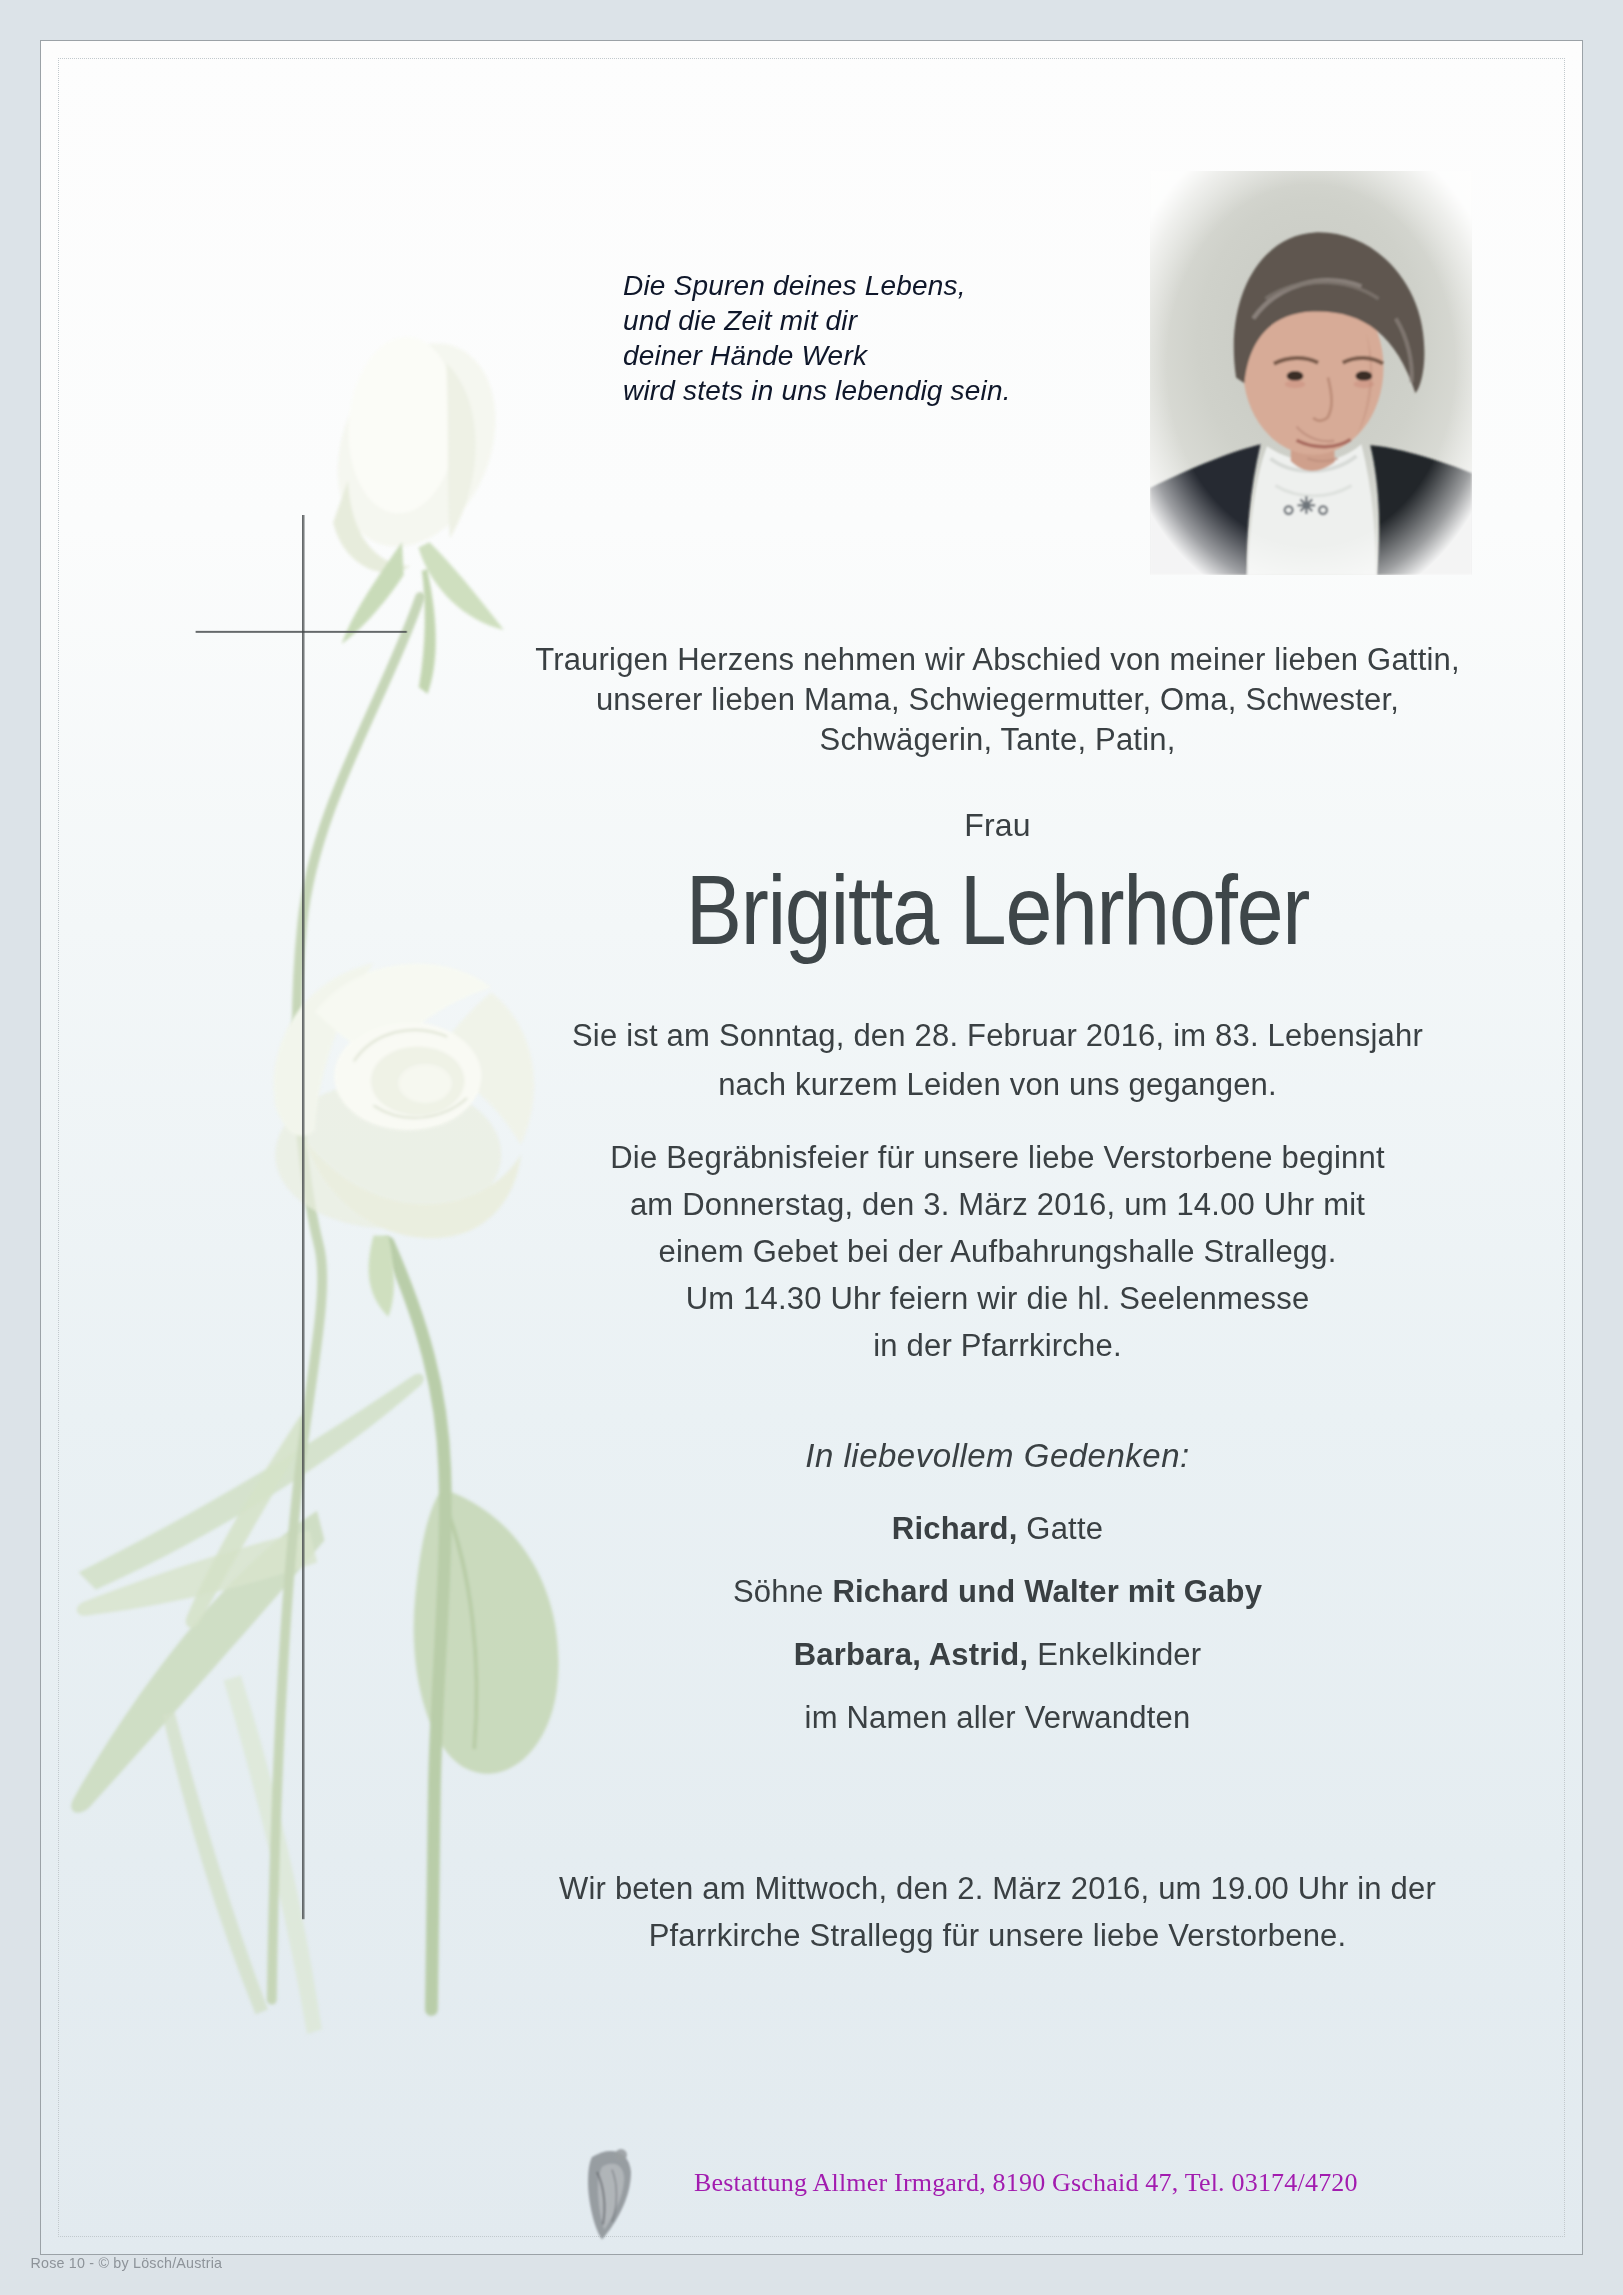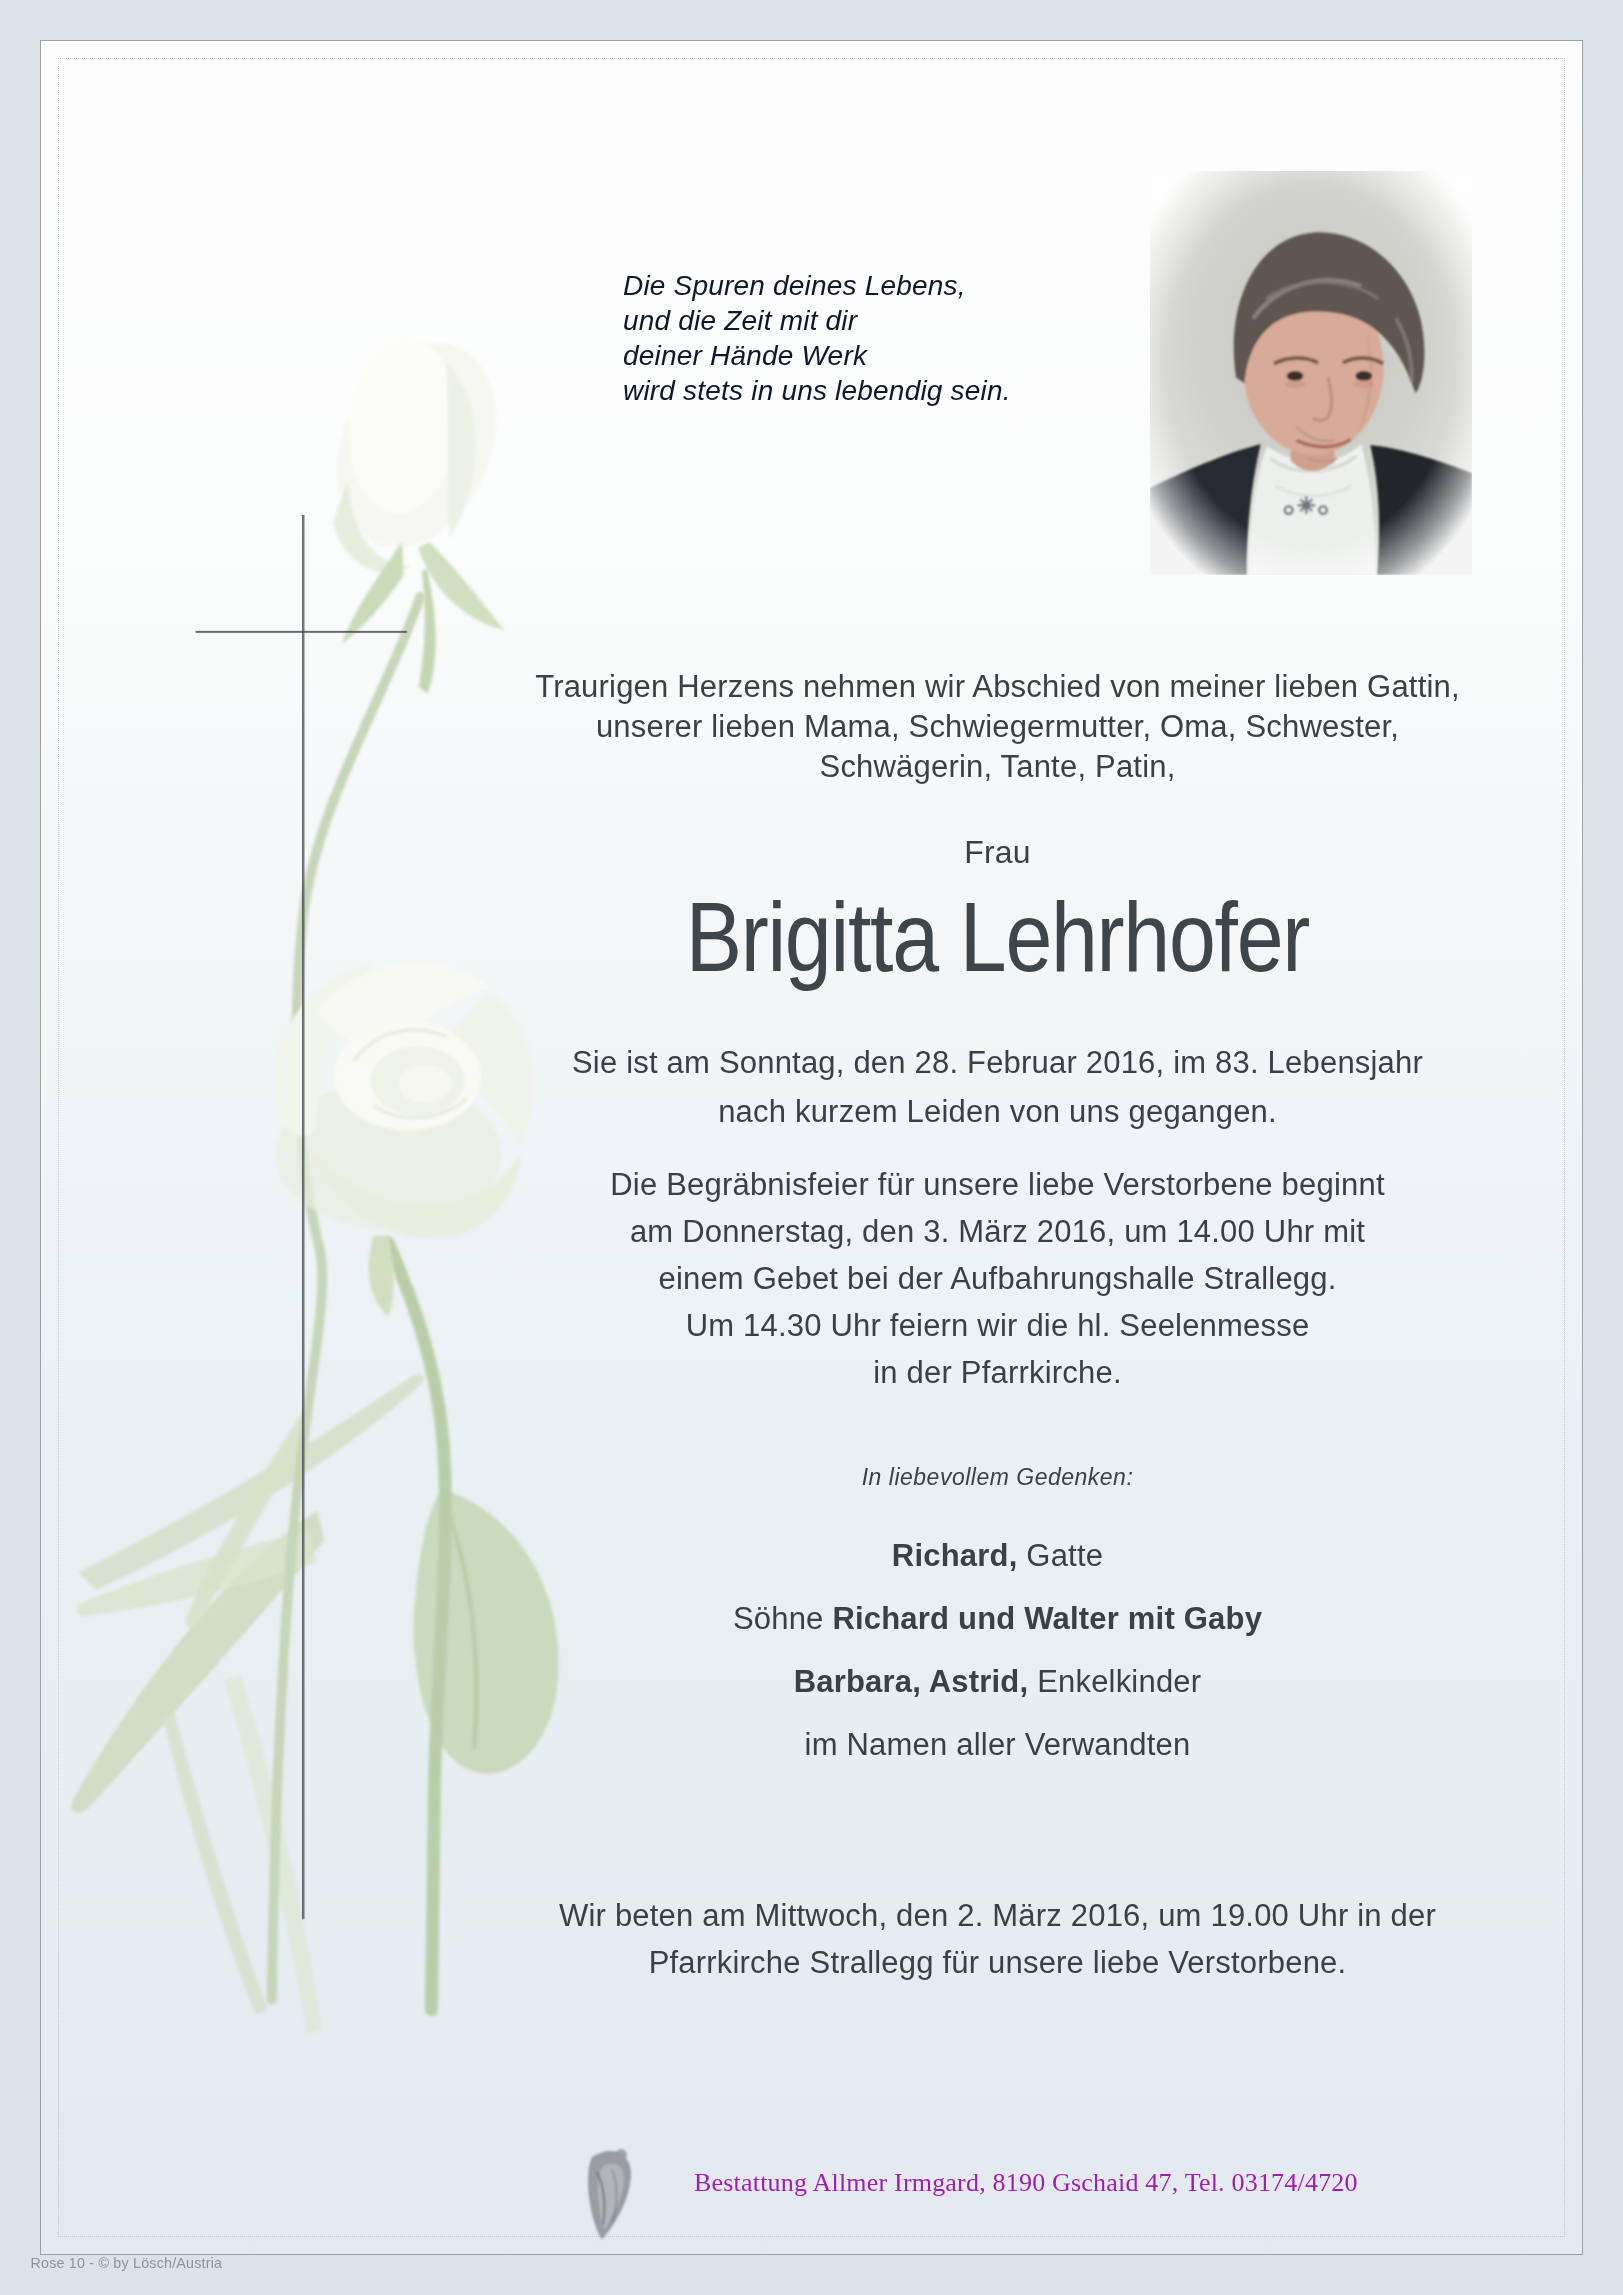--- a/index.html
+++ b/index.html
@@ -19,30 +19,30 @@
     position:absolute;left:58px;top:58px;right:58px;bottom:58px;
     border:1px dotted #c2c9cd;pointer-events:none;
   }
   .art{position:absolute;left:0;top:0;width:1623px;height:2295px;pointer-events:none;}
   
   .poem{
     position:absolute;left:623px;top:268px;width:688px;
     font-style:italic;font-size:28px;line-height:35px;color:#0f172a;
     letter-spacing:0.2px;
   }
-  .colblock{position:absolute;left:511px;width:973px;text-align:center;letter-spacing:0.2px;margin-top:27px;}
+  .colblock{position:absolute;left:511px;width:973px;text-align:center;letter-spacing:0.2px;}
   .announce{top:640px;font-size:31px;line-height:40px;}
   .frau{top:807px;font-size:32px;}
   .name{
     top:854px;font-size:98px;color:#3e4649;letter-spacing:-1.5px;line-height:113px;
   }
   .name .stretch{display:inline-block;transform:scaleX(.86);transform-origin:50% 50%;white-space:nowrap;}
   .death{top:1011px;font-size:31px;line-height:49px;}
   .funeral{top:1134px;font-size:31px;line-height:47px;}
-  .gedenken{top:1437px;font-size:23px;font-style:italic;letter-spacing:0.5px;}
+  .gedenken{top:1437px;font-size:33px;font-style:italic;letter-spacing:0.5px;}
   .entry{font-size:31px;white-space:pre-wrap;}
   .e1{top:1511px;} .e2{top:1574px;} .e3{top:1637px;} .e4{top:1700px;}
   .entry b{font-weight:700;}
   .prayer{top:1865px;font-size:31px;line-height:47px;}
   .portrait{
     position:absolute;left:1150px;top:171px;width:322px;height:404px;
   }
   .portrait svg{display:block;width:100%;height:100%;}
   .footerline{
     position:absolute;left:694px;top:2168px;width:835px;text-align:left;

